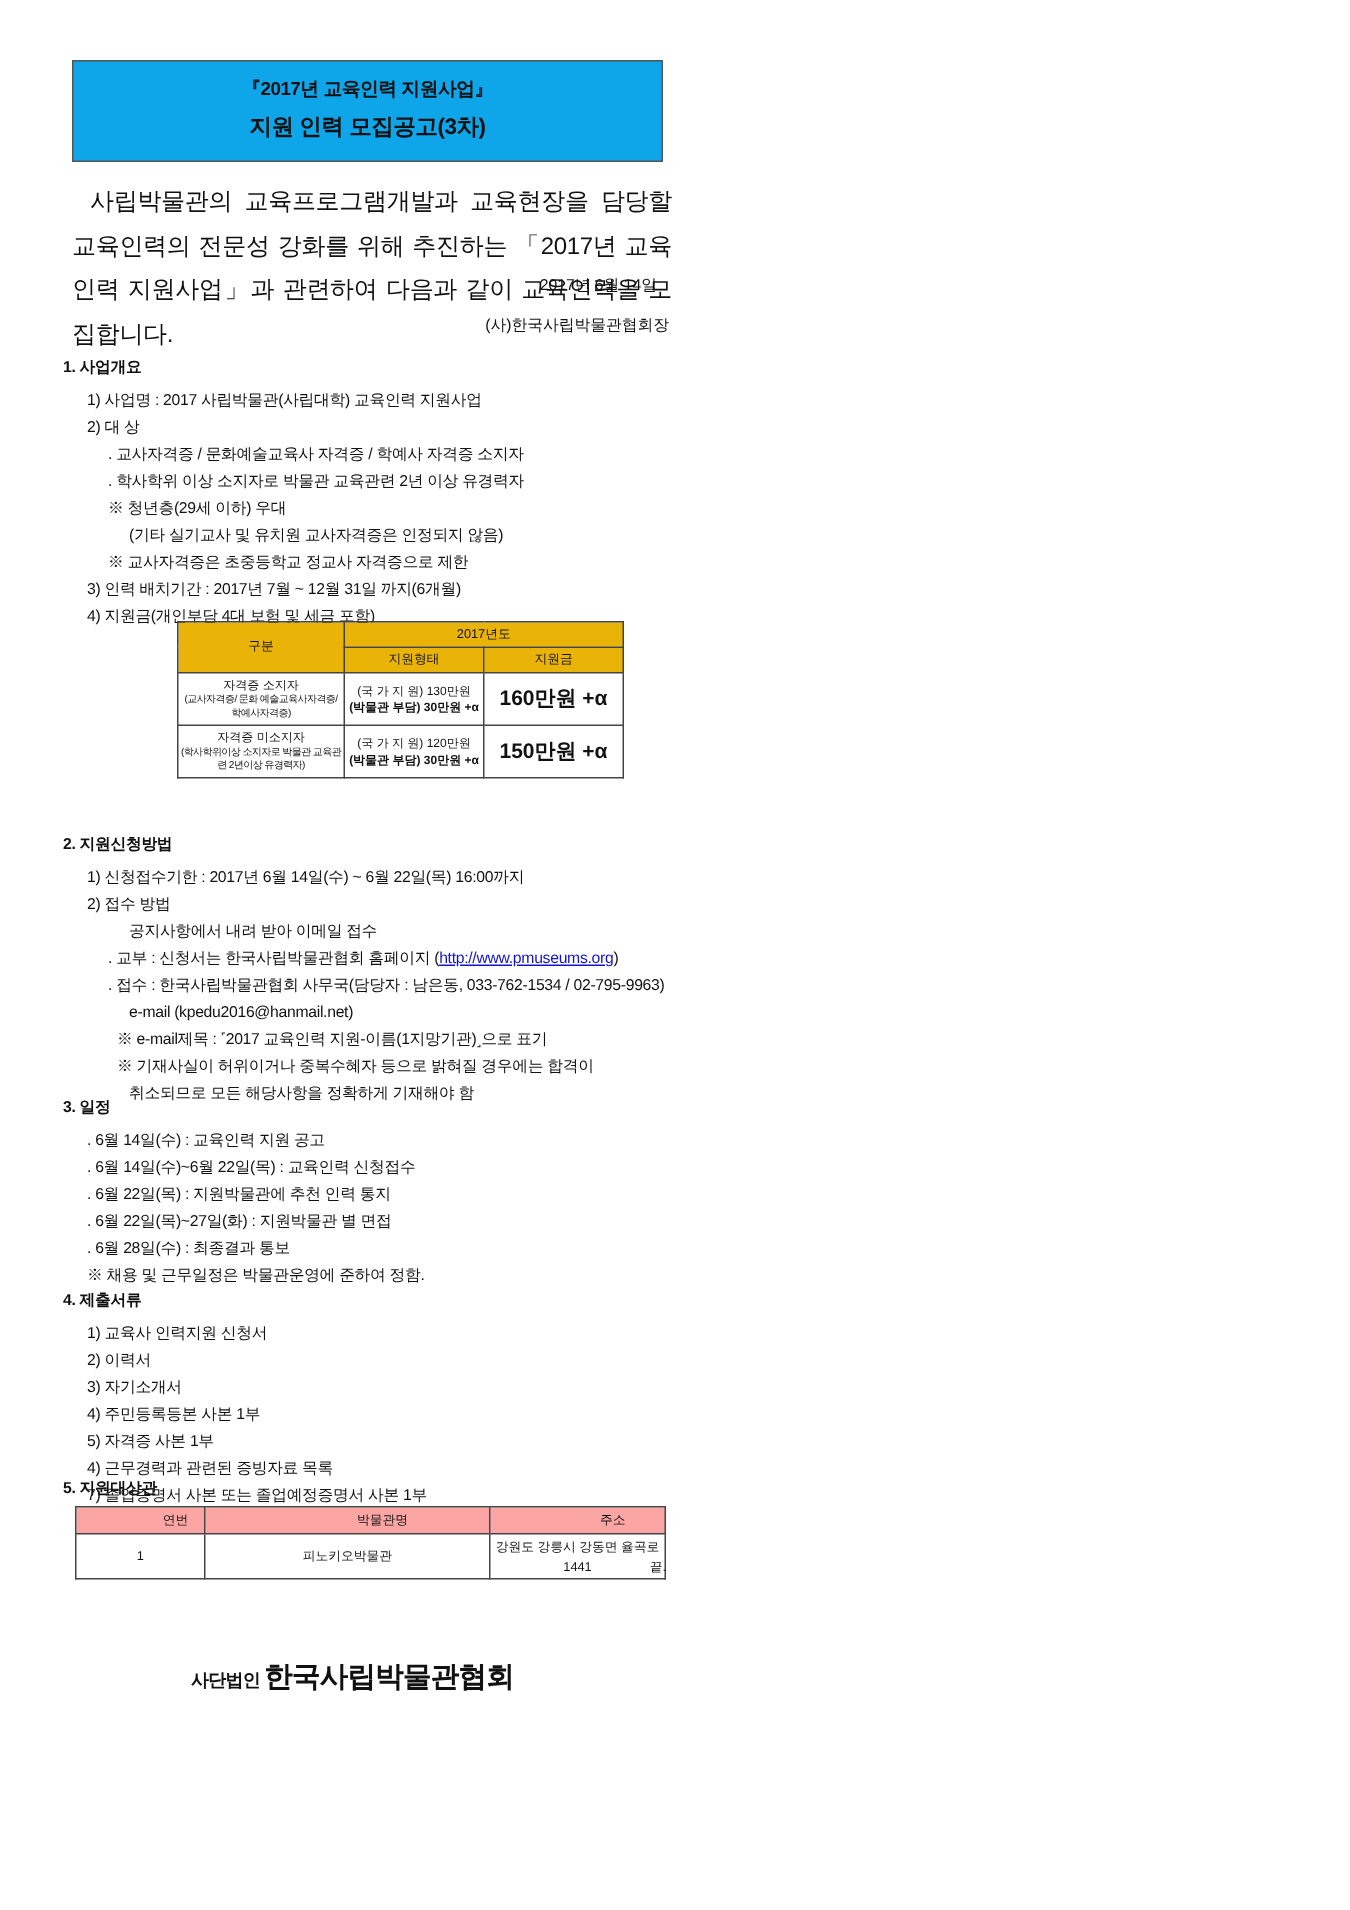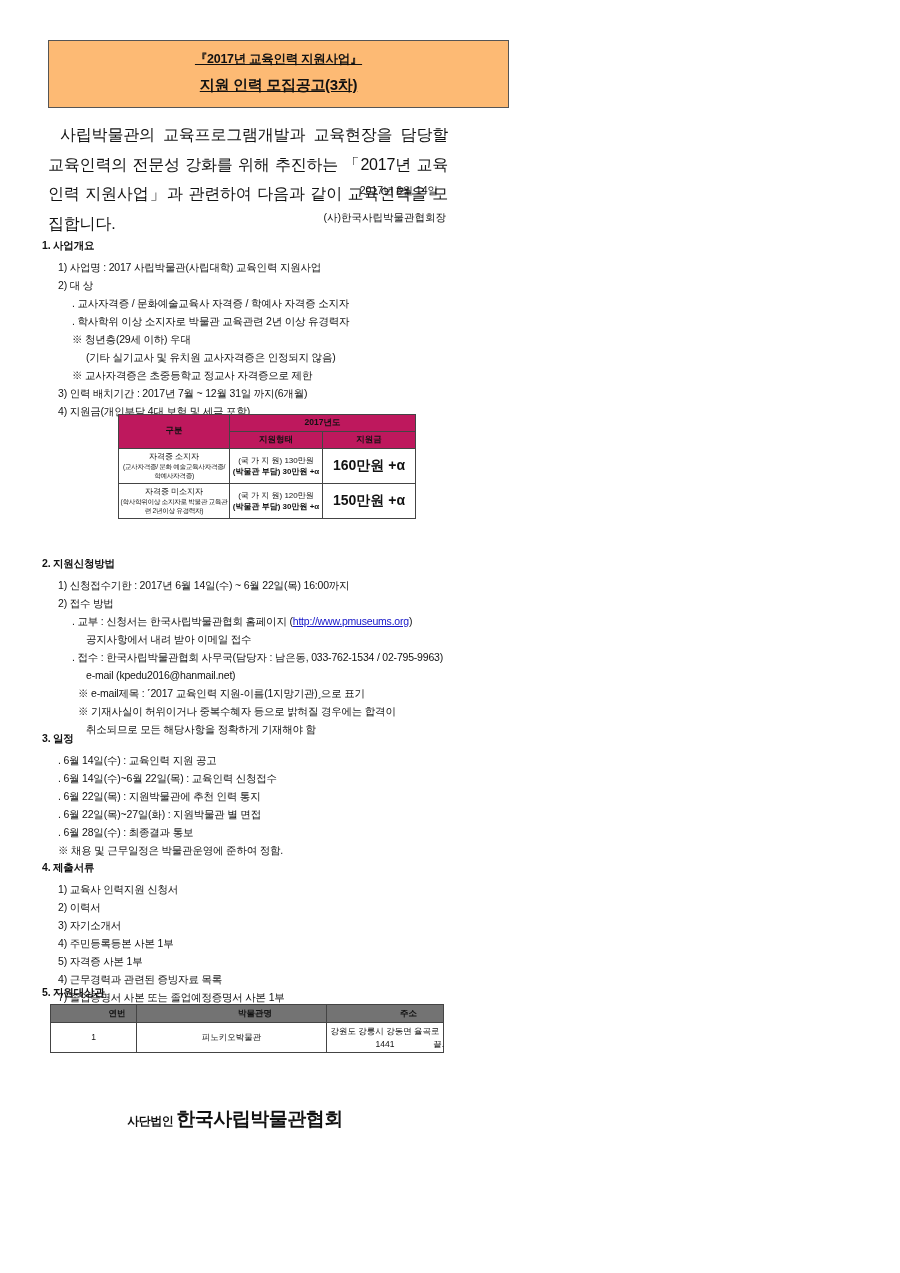--- a/index.html
+++ b/index.html
@@ -22,27 +22,26 @@
     height: 1273px;
     padding: 0;
     box-sizing: border-box;
   }
 
   
   .title-box {
     position: absolute;
     left: 48px;
     top: 40px;
-    width: 461px;
+    width: 394px;
     box-sizing: border-box;
     border: 1px solid #555;
-    background: #fdba74;
+    background: #0ea5e9;
     text-align: center;
     padding: 9px 0 11px 0;
-    text-decoration: underline;
   }
   .title-line1 {
     font-size: 12.5px;
     font-weight: bold;
     letter-spacing: -0.3px;
     margin-bottom: 5px;
   }
   .title-line2 {
     font-size: 15px;
     font-weight: bold;
@@ -118,22 +117,22 @@
     table-layout: fixed;
   }
   .fee-table th, .fee-table td {
     border: 1px solid #444;
     text-align: center;
     vertical-align: middle;
     padding: 2px 1px;
     line-height: 1.4;
   }
   .fee-table th {
-    background: #be185d;
-    font-weight: bold;
+    background: #eab308;
+    font-weight: normal;
     font-size: 8.5px;
   }
   .fee-table .gubun { width: 108px; }
   .fee-table .form { width: 108px; }
   .fee-table .amt { width: 82px; }
   .fee-cell-title { font-size: 8px; }
   .fee-cell-sub { font-size: 6.7px; letter-spacing: -0.4px; }
   .fee-amt { font-weight: bold; font-size: 14px; }
   .fee-form-b { font-weight: bold; }
 
@@ -152,21 +151,21 @@
     border-collapse: collapse;
     font-size: 8.5px;
     table-layout: fixed;
   }
   .museum-table th, .museum-table td {
     border: 1px solid #444;
     text-align: center;
     padding: 2px 1px;
     line-height: 1.5;
   }
-  .museum-table th { background: #737373; font-weight: bold; padding-left: 48px; }
+  .museum-table th { background: #fca5a5; font-weight: normal; padding-left: 48px; }
   .museum-table .c-no { width: 36px; }
   .museum-table .c-name { width: 140px; }
 
   .end-mark {
     position: absolute;
     left: 48px;
     top: 1038px;
     width: 396px;
     text-align: right;
     font-size: 8.5px;
@@ -251,24 +250,24 @@
       </td>
       <td class="fee-amt">150만원 +α</td>
     </tr>
   </tbody>
     </table>
 
   <div class="section" id="sec2">
     <div class="sec-head">2. 지원신청방법</div>
     <div class="row lvl1">1) 신청접수기한 : 2017년 6월 14일(수) ~ 6월 22일(목) 16:00까지</div>
     <div class="row lvl1">2) 접수 방법</div>
+    <div class="row lvl3">공지사항에서 내려 받아 이메일 접수</div>
     <div class="row lvl2">
       <span>. 교부 : 신청서는 한국사립박물관협회 홈페이지 (</span><a class="link" href="#">http://www.pmuseums.org</a><span>)</span>
     </div>
-    <div class="row lvl3">공지사항에서 내려 받아 이메일 접수</div>
     <div class="row lvl2">. 접수 : 한국사립박물관협회 사무국(담당자 : 남은동, 033-762-1534 / 02-795-9963)</div>
     <div class="row lvl3">e-mail (kpedu2016@hanmail.net)</div>
     <div class="row lvl2b">※ e-mail제목 : ˹2017 교육인력 지원-이름(1지망기관)˼으로 표기</div>
     <div class="row lvl2b">※ 기재사실이 허위이거나 중복수혜자 등으로 밝혀질 경우에는 합격이</div>
     <div class="row lvl3">취소되므로 모든 해당사항을 정확하게 기재해야 함</div>
   </div>
 
   <div class="section" id="sec3">
     <div class="sec-head">3. 일정</div>
     <div class="row lvl1">. 6월 14일(수) : 교육인력 지원 공고</div>

